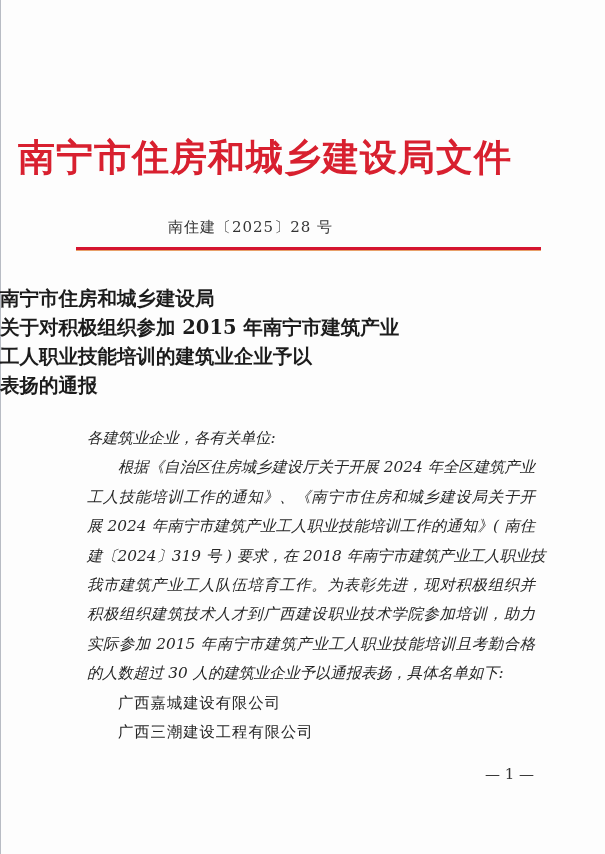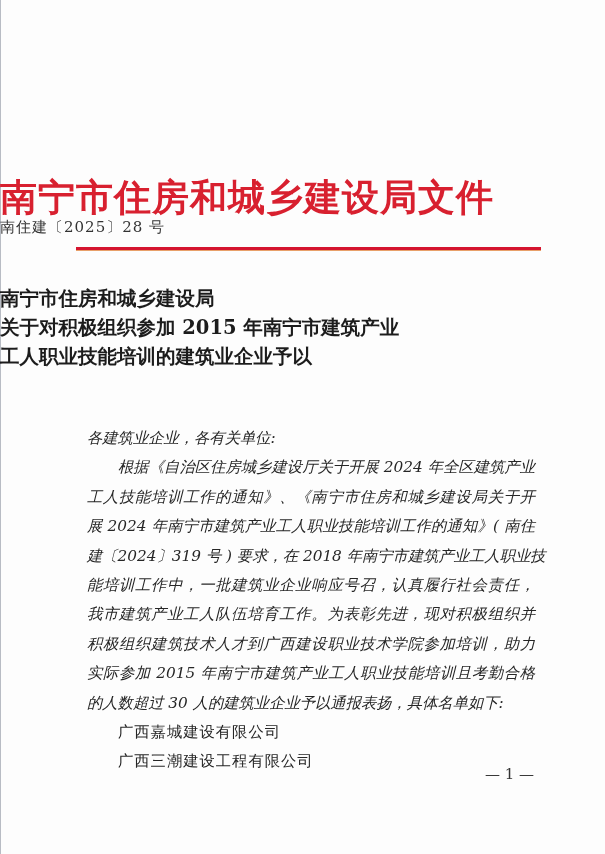--- a/index.html
+++ b/index.html
@@ -18,34 +18,34 @@
     .left-edge {
       position: absolute;
       left: 0; top: 0;
       width: 1px; height: 854px;
       background: #b8bcc4;
     }
     .masthead {
       position: absolute;
       left: 0; width: 512px;
       top: 134px;
-      text-align: left;
+      text-align: right;
       color: #d8202f;
       font-family: "DejaVu Serif", "Liberation Serif", serif;
       font-weight: bold;
       font-size: 37px;
       letter-spacing: 1px;
       line-height: 46px;
       white-space: nowrap;
-      margin-top: 40px;
     }
     .doc-number {
       position: absolute;
       left: 0; width: 501px;
       top: 216px;
+      text-align: center;
       font-size: 15px;
       line-height: 22px;
       color: #333;
       letter-spacing: 1px;
     }
     .red-rule {
       position: absolute;
       left: 76px;
       top: 247px;
       width: 465px;
@@ -94,29 +94,29 @@
 <div class="masthead">南宁市住房和城乡建设局文件</div>
 
 <div class="doc-number">南住建〔2025〕28 号</div>
 
 <div class="red-rule"></div>
 
 <div class="title">
   <div>南宁市住房和城乡建设局</div>
   <div>关于对积极组织参加 2015 年南宁市建筑产业</div>
   <div>工人职业技能培训的建筑业企业予以</div>
+  <div>表扬的通报</div>
 </div>
 
 <div class="body">
   <div class="line last">各建筑业企业，各有关单位:</div>
   <div class="line indent">根据《自治区住房城乡建设厅关于开展 2024 年全区建筑产业</div>
   <div class="line">工人技能培训工作的通知》、《南宁市住房和城乡建设局关于开</div>
   <div class="line">展 2024 年南宁市建筑产业工人职业技能培训工作的通知》( 南住</div>
   <div class="line">建〔2024〕319 号 ) 要求，在 2018 年南宁市建筑产业工人职业技</div>
-  <div class="line">能培训工作中，一批建筑业企业响应号召，认真履行社会责任，</div>
   <div class="line">我市建筑产业工人队伍培育工作。为表彰先进，现对积极组织并</div>
   <div class="line">积极组织建筑技术人才到广西建设职业技术学院参加培训，助力</div>
   <div class="line">实际参加 2015 年南宁市建筑产业工人职业技能培训且考勤合格</div>
   <div class="line last">的人数超过 30 人的建筑业企业予以通报表扬，具体名单如下:</div>
   <div class="company">广西嘉城建设有限公司</div>
   <div class="company">广西三潮建设工程有限公司</div>
 </div>
 
 <div class="page-num">— 1 —</div>
 

